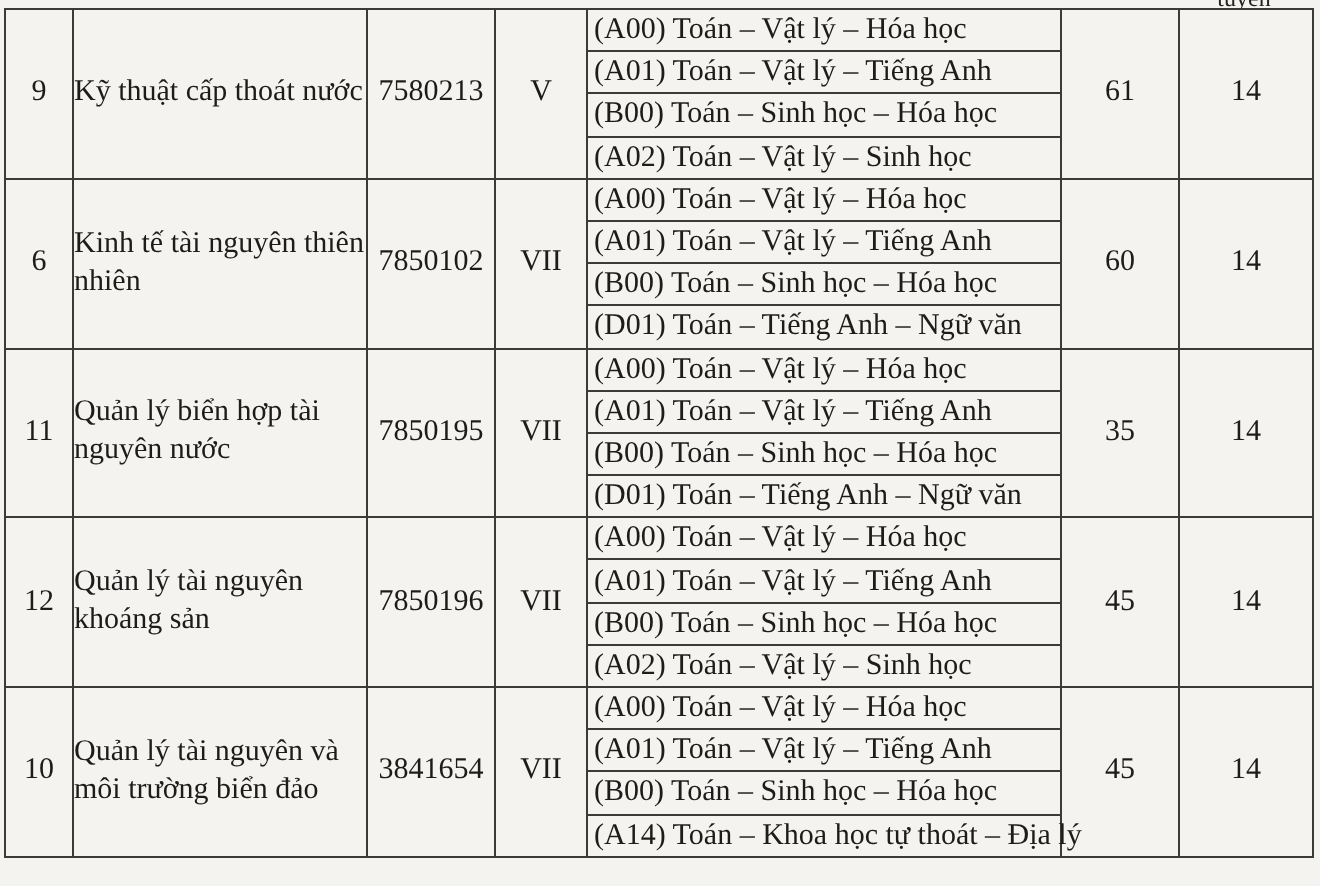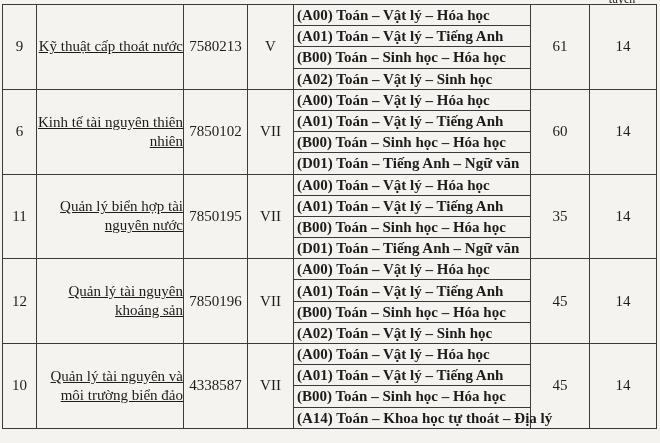--- a/index.html
+++ b/index.html
@@ -29,30 +29,30 @@
     vertical-align: middle;
   }
   col.c-stt { width: 34px; }
   col.c-name { width: 147px; }
   col.c-code { width: 64px; }
   col.c-grp { width: 46px; }
   col.c-combo { width: 237px; }
   col.c-quota { width: 59px; }
   col.c-score { width: 67px; }
   td.stt, td.code, td.grp, td.quota, td.score { text-align: center; }
-  td.name { padding-left: 10px; padding-right: 4px; line-height: 19px; text-align: right; text-decoration: underline; }
+  td.name { padding-left: 10px; padding-right: 4px; line-height: 19px; text-align: left; }
   tr.sub td.combo {
     height: 20.2px;
     padding-left: 3px;
     white-space: nowrap;
     line-height: 20px;
     font-size: 15px;
   }
   td.combo.small { font-size: 13px; }
-  td.combo { border-left: 2px solid #2e2e2e; border-right: 2px solid #2e2e2e; font-weight: bold; }
+  td.combo { border-left: 2px solid #2e2e2e; border-right: 2px solid #2e2e2e; }
 </style>
 </head>
 <body>
 
 <div class="page">
   <div class="hdr-tail">tuyển</div>
 
   <table class="admissions">
     <colgroup>
       <col class="c-stt">
@@ -137,21 +137,21 @@
       <tr class="sub">
           <td class="combo">(B00) Toán – Sinh học – Hóa học</td>
         </tr>
       <tr class="sub">
           <td class="combo">(A02) Toán – Vật lý – Sinh học</td>
         </tr>
 
       <tr class="sub">
         <td class="stt" rowspan="4">10</td>
         <td class="name" rowspan="4">Quản lý tài nguyên và môi trường biển đảo</td>
-        <td class="code" rowspan="4">4338587</td>
+        <td class="code" rowspan="4">3841654</td>
         <td class="grp" rowspan="4">VII</td>
         <td class="combo">(A00) Toán – Vật lý – Hóa học</td>
         <td class="quota" rowspan="4">45</td>
         <td class="score" rowspan="4">14</td>
       </tr>
       <tr class="sub">
           <td class="combo">(A01) Toán – Vật lý – Tiếng Anh</td>
         </tr>
       <tr class="sub">
           <td class="combo">(B00) Toán – Sinh học – Hóa học</td>

